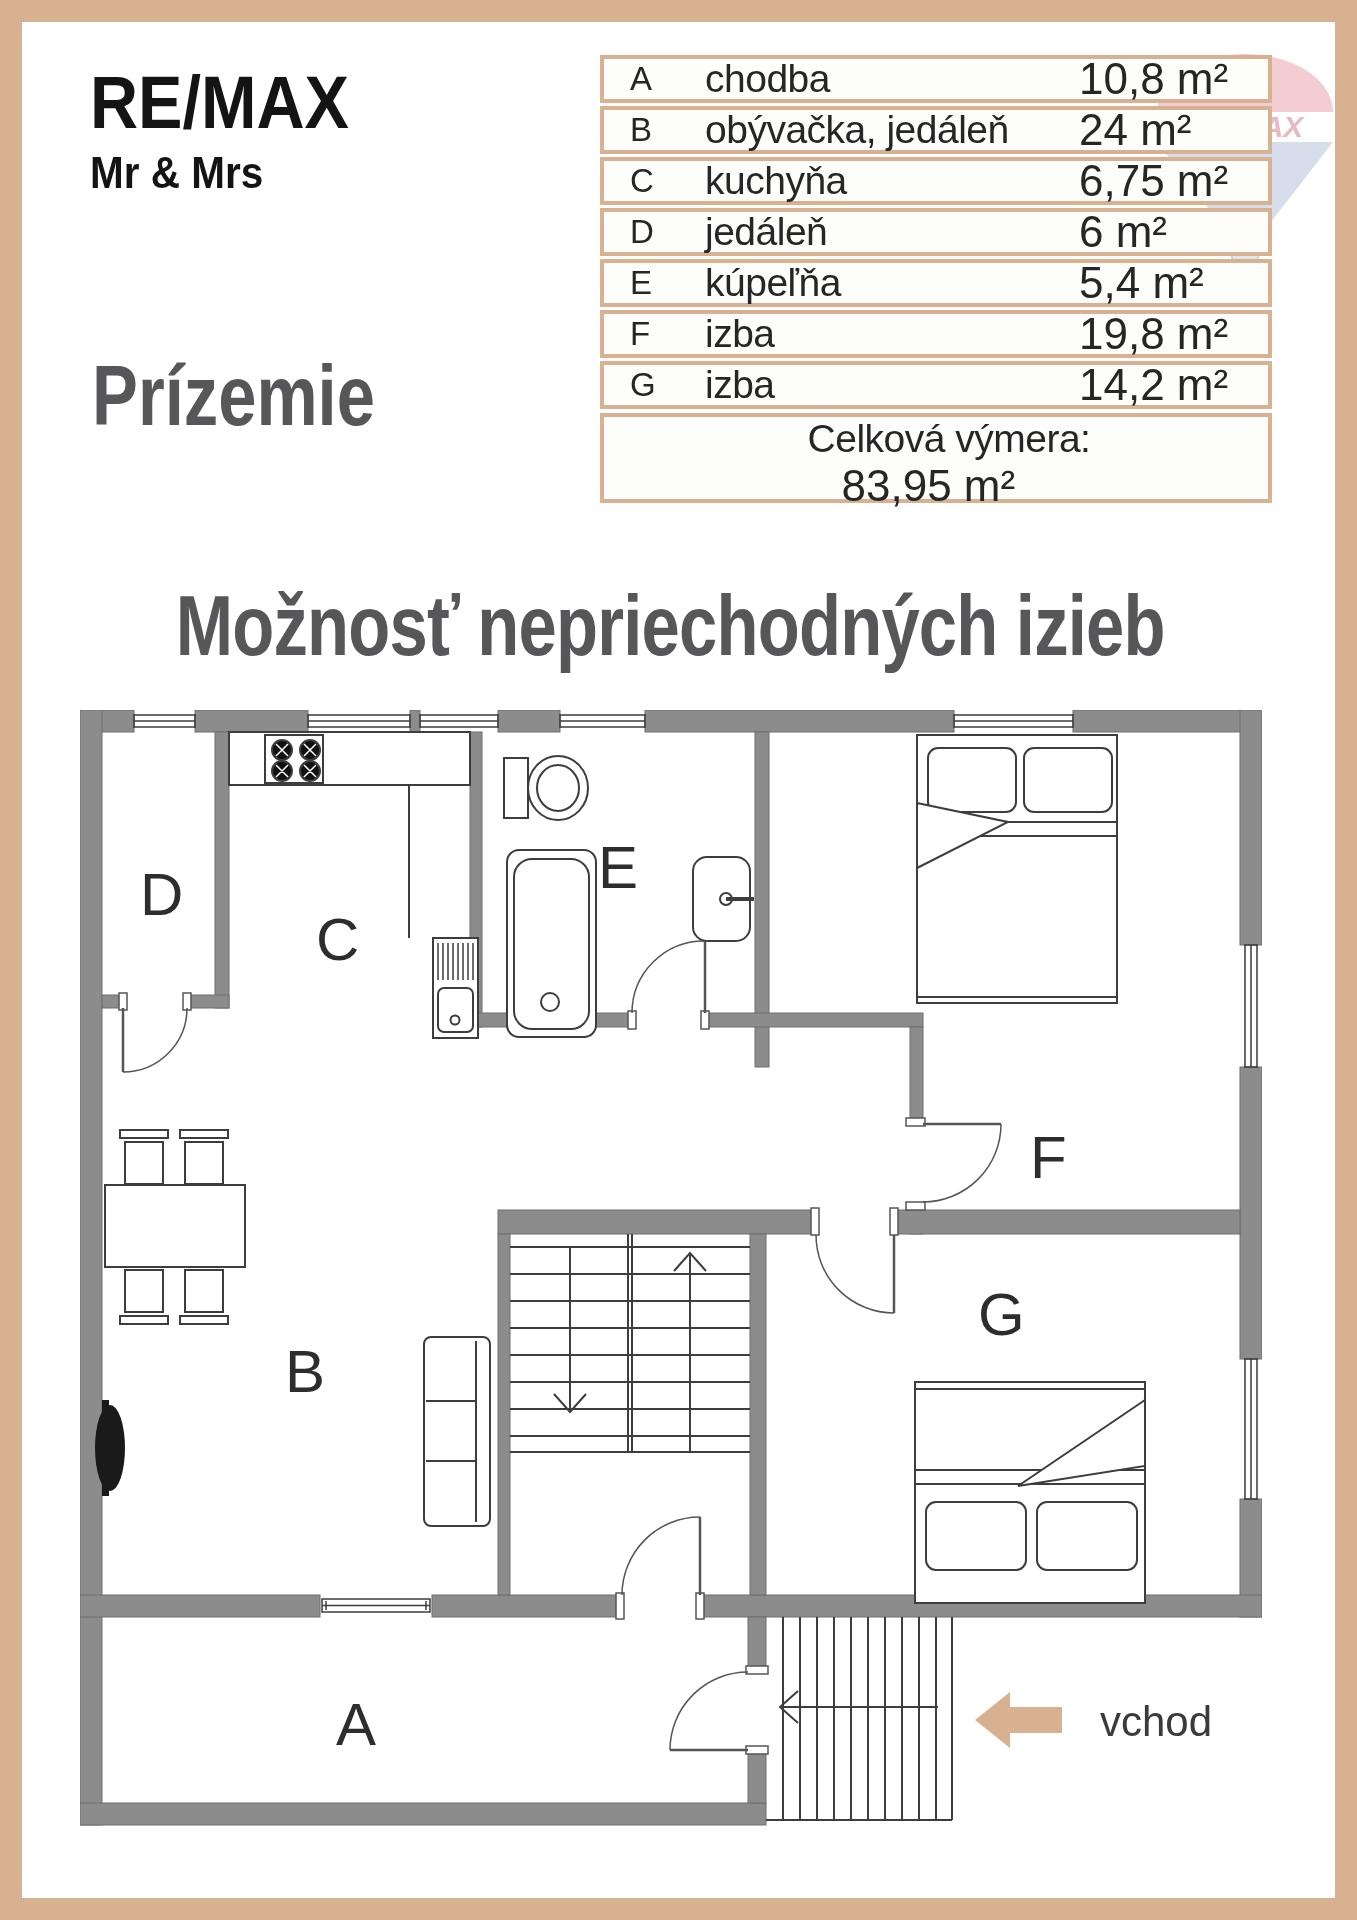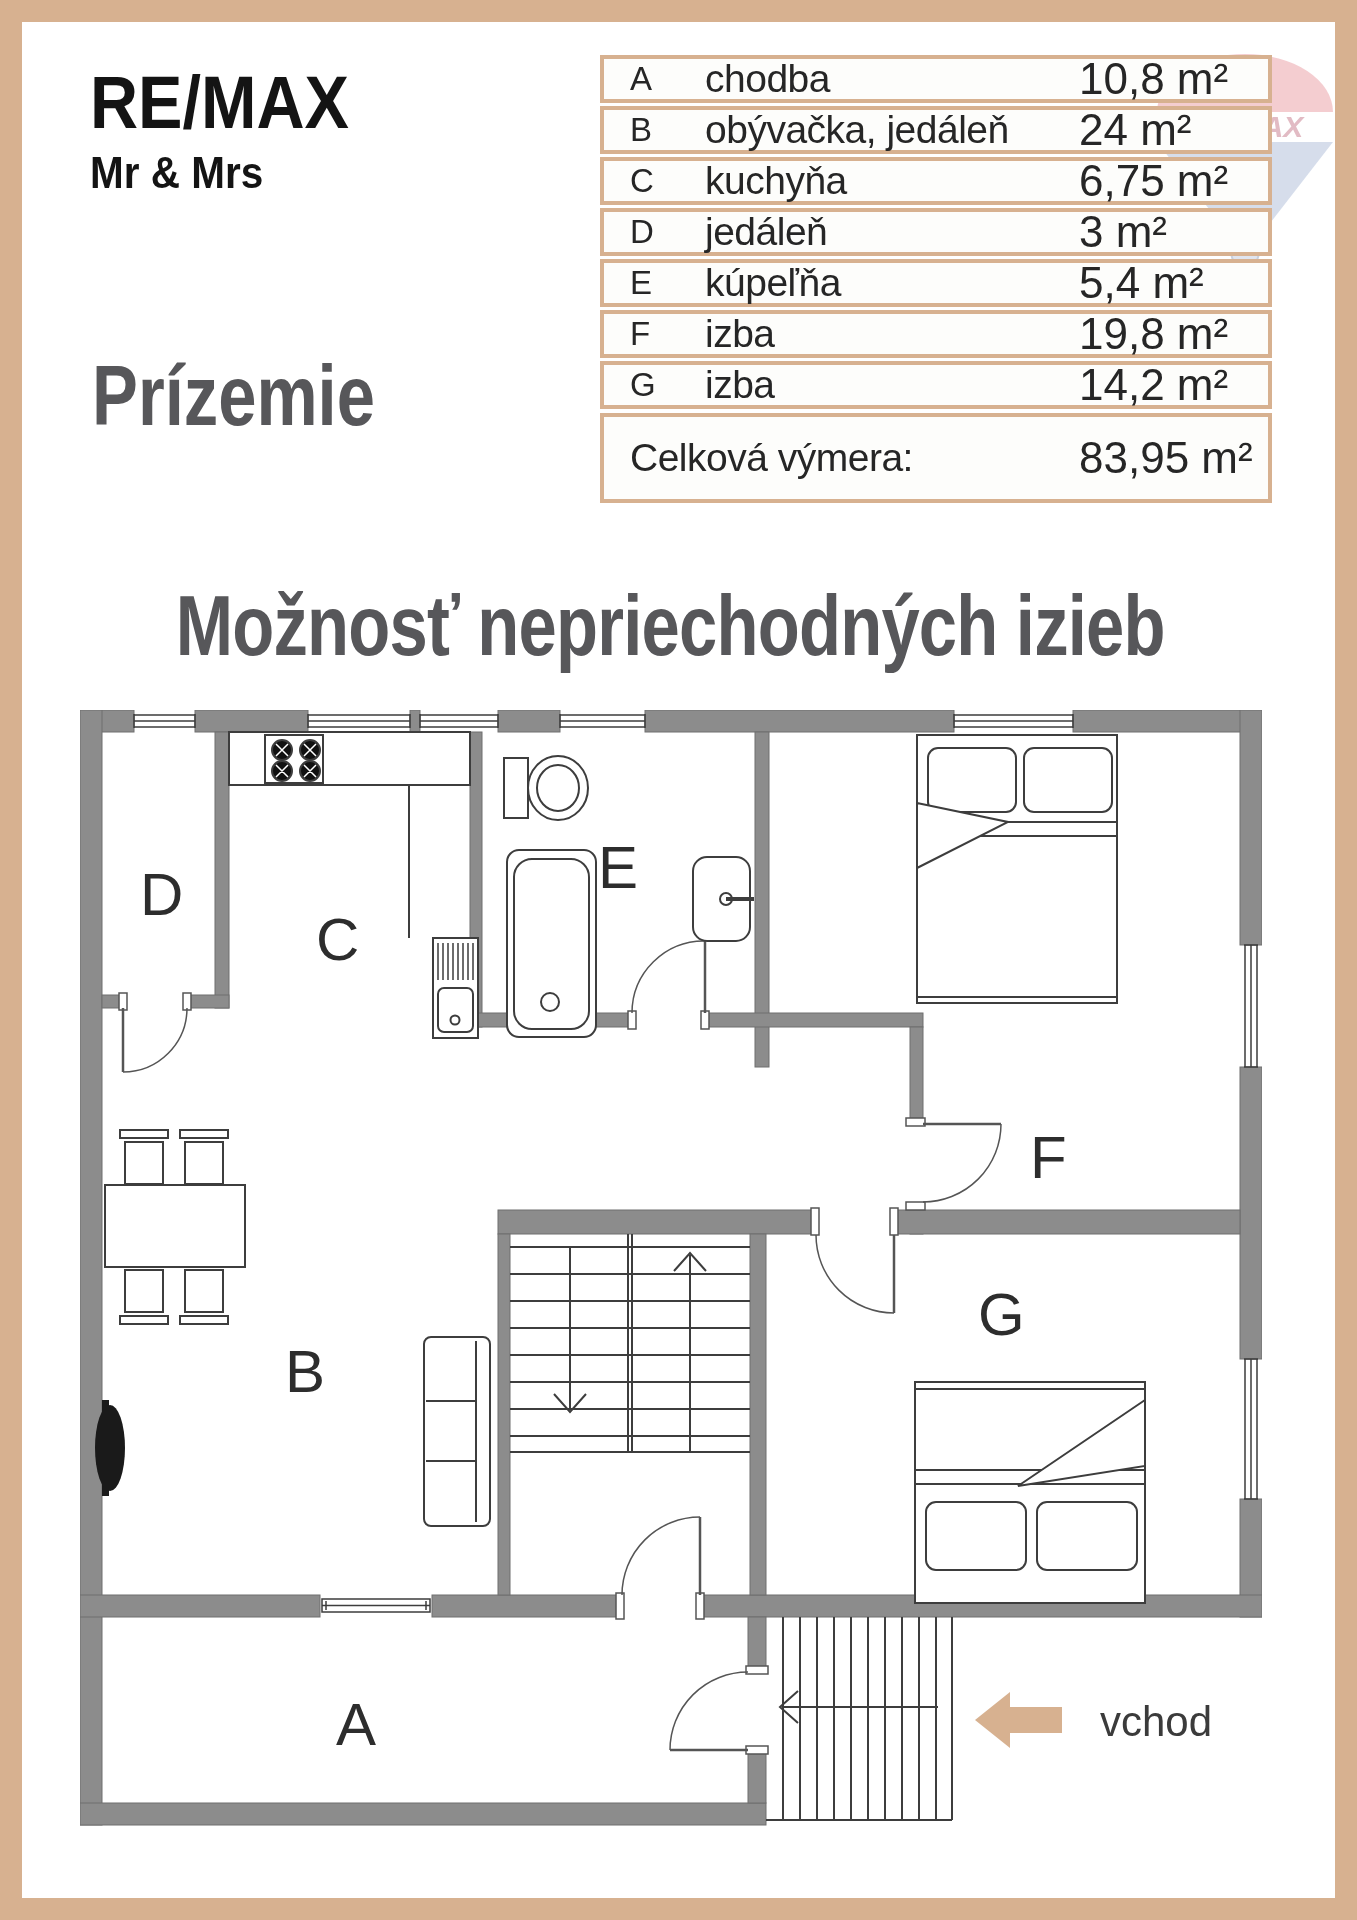--- a/index.html
+++ b/index.html
@@ -20,21 +20,21 @@
   .heading{position:absolute;left:0;right:16px;top:576px;text-align:center;z-index:2;}
   .heading span{display:inline-block;font-size:86px;font-weight:700;color:#57575a;
     letter-spacing:-1px;transform:scaleX(0.80);transform-origin:center;white-space:nowrap;}
   
   .legend{position:absolute;left:600px;top:55px;width:672px;z-index:2;}
   .trow{display:flex;align-items:center;background:#fdfdfb;border:4px solid #d7b190;
     height:40px;margin-bottom:3px;}
   .trow .l{width:75px;padding-left:26px;font-size:33px;color:#262626;}
   .trow .n{flex:1;font-size:39px;color:#262626;letter-spacing:-0.5px;}
   .trow .v{width:189px;font-size:44px;color:#262626;}
-  .trow.total{height:82px;margin-top:4px;}
+  .trow.total{height:82px;margin-top:4px;flex-direction:column;}
   .trow.total .n{padding-left:26px;}
   
   .balloon{position:absolute;left:1145px;top:42px;z-index:1;opacity:0.6;}
   
   .plan{position:absolute;left:80px;top:710px;z-index:2;}
   svg text{font-family:"Liberation Sans",sans-serif;}
   .roomlbl{font-size:60px;fill:#2d2d2d;}
   .vchodlbl{font-size:42px;fill:#3b3b3b;}
 </style>
 </head>
@@ -69,21 +69,21 @@
     <div class="v">24 m²</div>
   </div>
   <div class="trow">
     <div class="l">C</div>
     <div class="n">kuchyňa</div>
     <div class="v">6,75 m²</div>
   </div>
   <div class="trow">
     <div class="l">D</div>
     <div class="n">jedáleň</div>
-    <div class="v">3 m²</div>
+    <div class="v">6 m²</div>
   </div>
   <div class="trow">
     <div class="l">E</div>
     <div class="n">kúpeľňa</div>
     <div class="v">5,4 m²</div>
   </div>
   <div class="trow">
     <div class="l">F</div>
     <div class="n">izba</div>
     <div class="v">19,8 m²</div>

